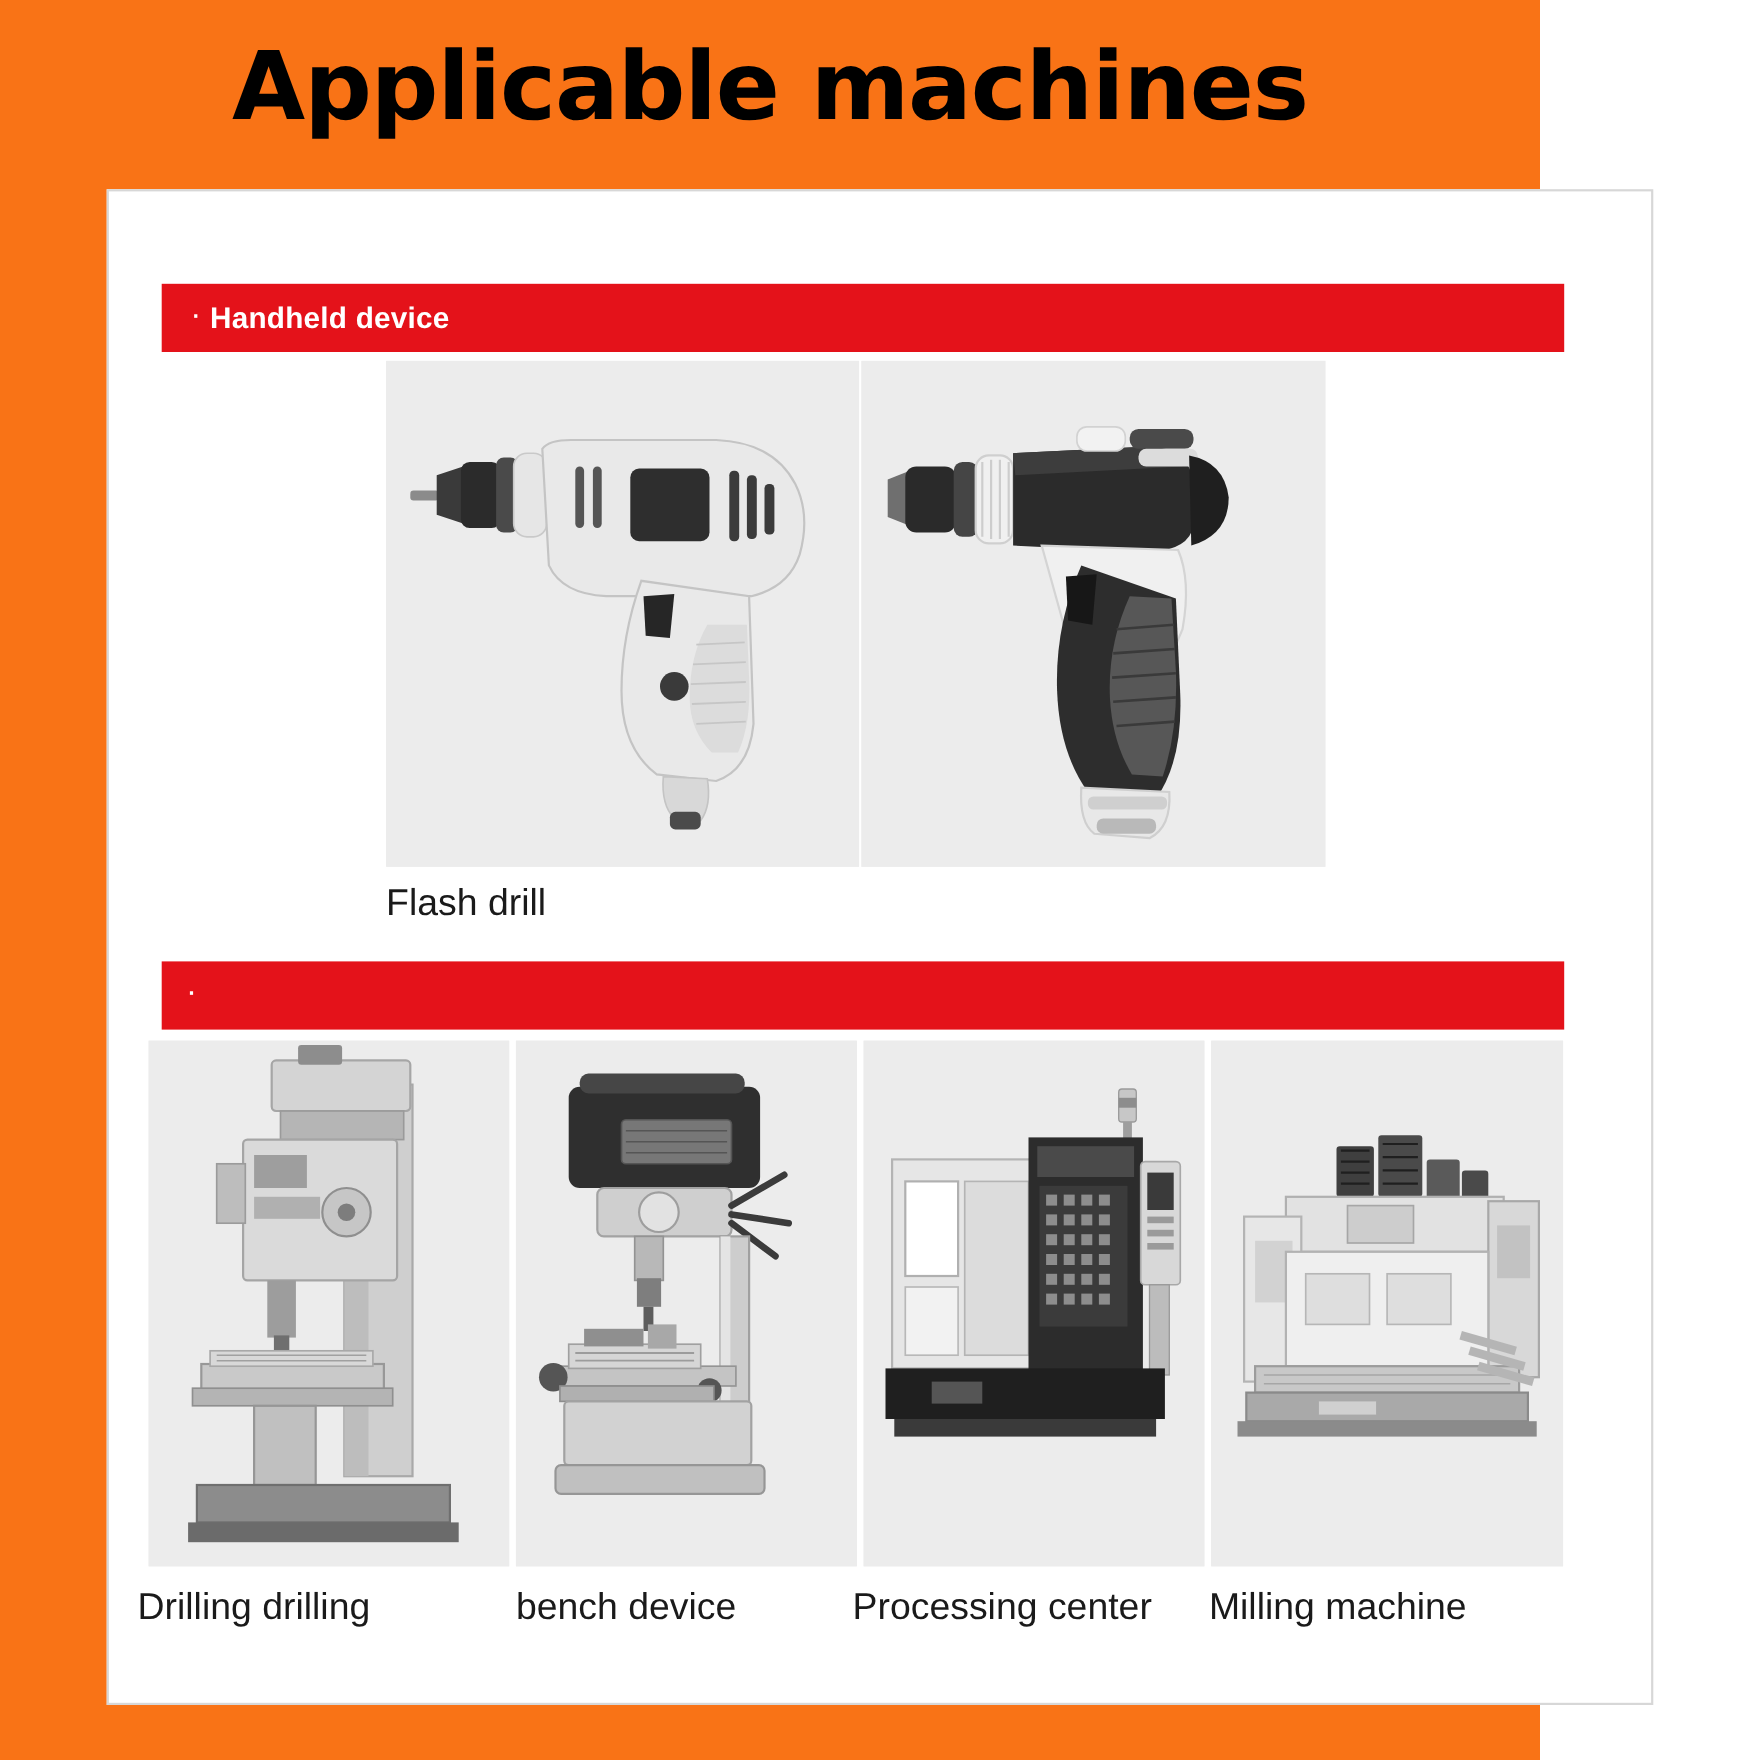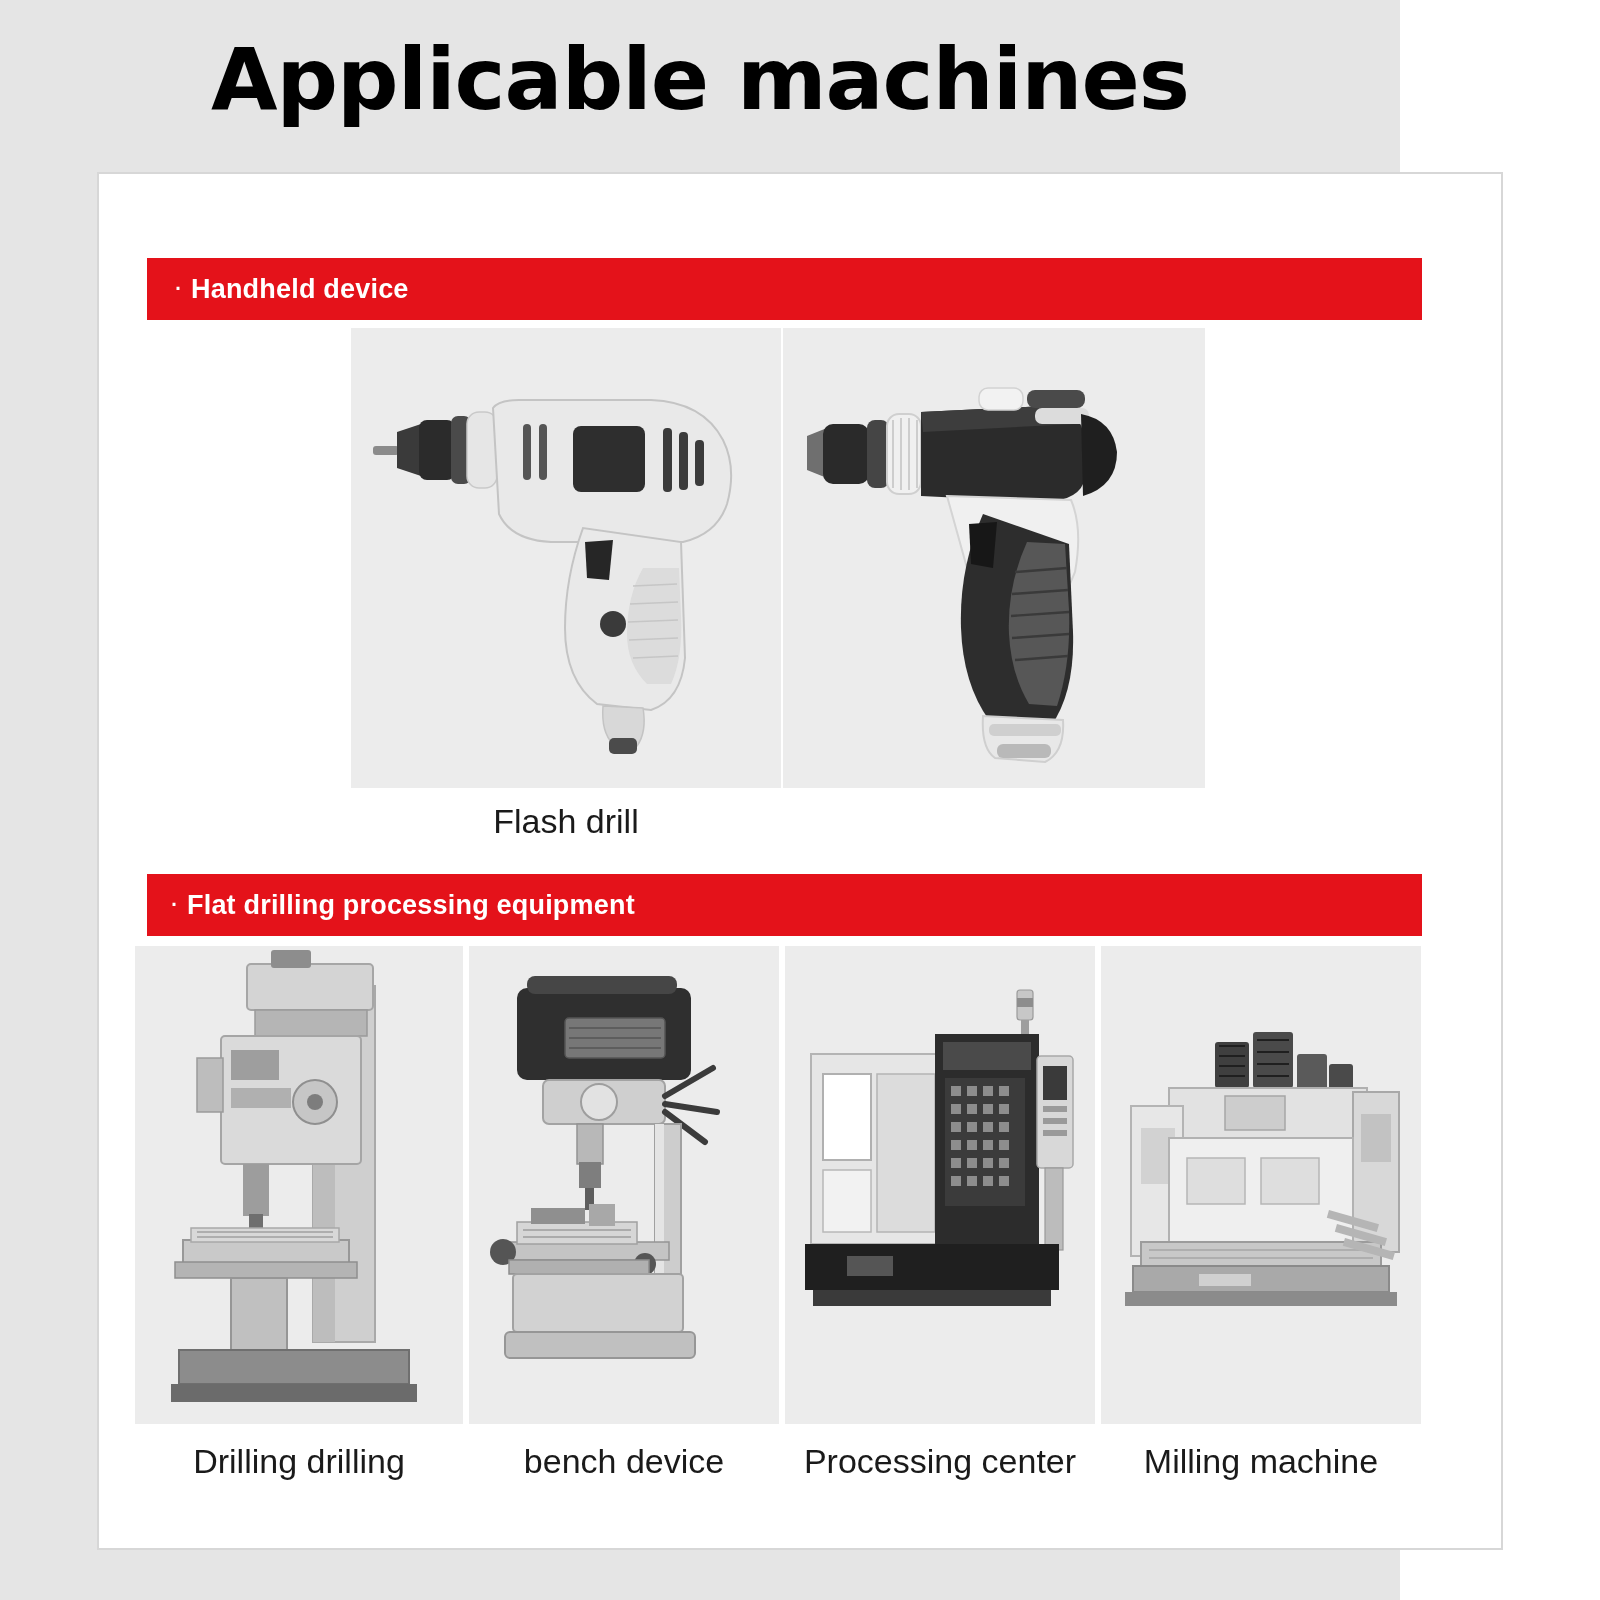--- a/index.html
+++ b/index.html
@@ -12,21 +12,21 @@
     height: 1600px;
     font-family: "Liberation Sans", sans-serif;
     color: #111;
     position: relative;
     overflow: hidden;
   }
   .page {
     width: 1400px;
     height: 1600px;
     position: relative;
-    background: #e5e5e5;
+    background: #f97316;
   }
 
   
   .title {
     position: absolute;
     top: 34px;
     left: 0;
     width: 100%;
     text-align: center;
     font-family: "DejaVu Sans", sans-serif;
@@ -89,21 +89,20 @@
   }
 
   
   .tile {
     position: absolute;
     background: #ececec;
     overflow: hidden;
   }
   .caption {
     position: absolute;
-    text-align: center;
     font-size: 34px;
     color: #1a1a1a;
     font-family: "Liberation Sans", sans-serif;
     white-space: nowrap;
   }
 
   
   .tile-r1a { left: 252px; top: 154px; width: 430px; height: 460px; }
   .tile-r1b { left: 684px; top: 154px; width: 422px; height: 460px; }
   .cap-r1a { left: 252px; top: 628px; width: 430px; }
@@ -225,21 +224,20 @@
         <path d="M200 388 Q198 420 212 430 L262 434 Q282 424 280 392 Z" fill="#e8e8e8" stroke="#cfcfcf" stroke-width="2"></path>
         <rect x="206" y="396" width="72" height="12" rx="5" fill="#cfcfcf"></rect>
         <rect x="214" y="416" width="54" height="14" rx="6" fill="#b9b9b9"></rect>
       </svg>
     </div>
 
     <div class="caption cap-r1a">Flash drill</div>
 
     <div class="bar bar-2">
       <span class="bullet">·</span>
-      <span class="bar-text">Flat drilling processing equipment</span>
     </div>
 
     <div class="tile tile-r2a">
       <svg viewBox="0 0 328 478" preserveAspectRatio="xMidYMid meet" aria-hidden="true">
         <rect width="328" height="478" fill="#ececec"></rect>
 
         <rect x="178" y="40" width="62" height="356" fill="#cfcfcf" stroke="#a9a9a9" stroke-width="2"></rect>
         <rect x="178" y="40" width="22" height="356" fill="#bdbdbd"></rect>
 
         <rect x="112" y="18" width="126" height="46" rx="4" fill="#d4d4d4" stroke="#a6a6a6" stroke-width="2"></rect>

